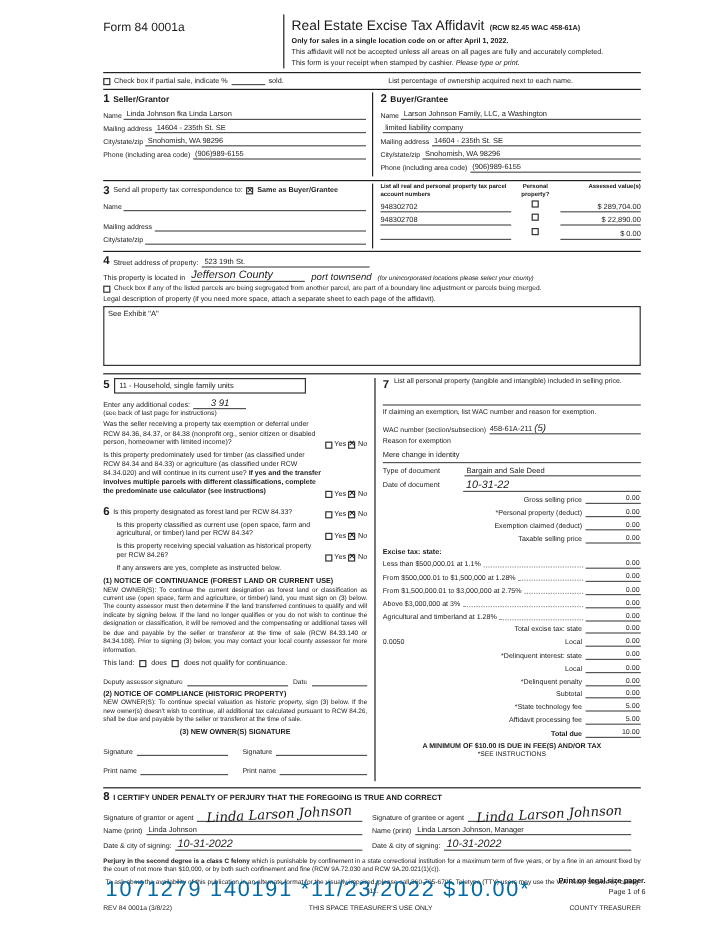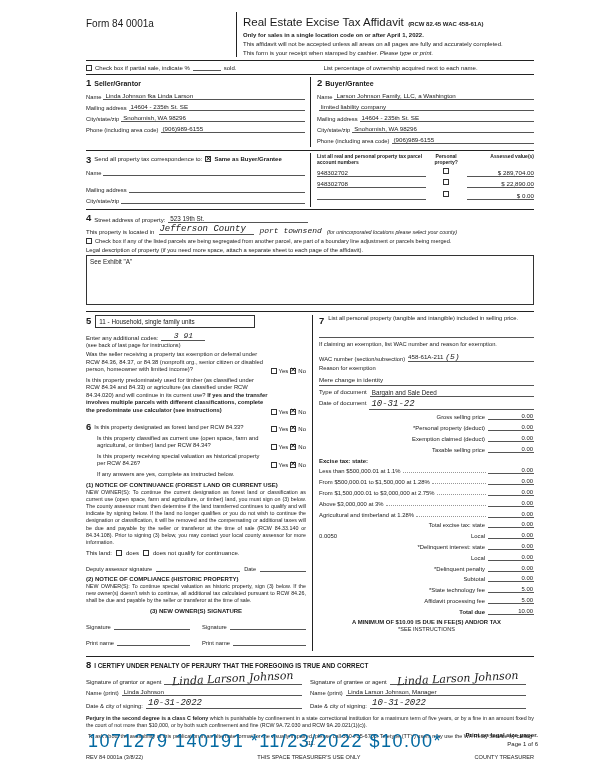--- a/index.html
+++ b/index.html
@@ -2,21 +2,21 @@
 <html><head>
 <meta charset="utf-8">
 <style>
   *{margin:0;padding:0;box-sizing:border-box}
   html,body{width:600px;height:776px}
   body{background:#ffffff;font-family:"Liberation Sans","DejaVu Sans",sans-serif;color:#1a1a1a}
   .page{position:relative;width:600px;height:776px;background:#fff;overflow:hidden}
   .form{position:absolute;left:86px;top:12px;width:448px}
   .bold{font-weight:bold}
   .center{text-align:center}
-  .hand{font-family:Liberation Mono, monospace;font-style:italic;color:#1b1b1b}
+  .hand{font-family:Liberation Sans, sans-serif;font-style:italic;color:#1b1b1b}
   .cb{display:inline-block;width:6px;height:6px;border:1px solid #333;position:relative;flex:none;vertical-align:-1px;background:#fff}
   .cb.checked::after{content:"\2715";position:absolute;left:-1px;top:-2.5px;font-size:7px;font-weight:bold;color:#111}
   .blank{display:inline-block;border-bottom:1px solid #555;height:7px}
   .w28{width:28px}
 
   
   .header{display:flex;border-bottom:1.5px solid #222;padding-bottom:3px}
   .header-left{width:150px;flex:none;padding-top:2px}
   .agency-row{display:flex;align-items:flex-start;gap:4px}
   .dept{font-size:6px}
@@ -86,21 +86,21 @@
   .sigrow{display:flex;gap:12px;margin-top:8px}
   .sigcell{flex:1;display:flex;align-items:flex-end;gap:3px;font-size:5.8px}
   .sigline{flex:1;border-bottom:1px solid #555;height:8px}
 
   .s7head{display:flex;gap:4px;align-items:flex-start}
   .blankline{border-bottom:1px solid #555;height:10px;margin-top:2px}
   .wacrow{display:flex;align-items:flex-end;gap:3px;font-size:5.7px;margin-top:3px}
   .wacval{flex:1;border-bottom:1px solid #555;font-size:6.2px;white-space:nowrap}
   .wachand{font-size:8px}
   .reasonline{border-bottom:1px solid #555;font-size:6.2px;margin-top:3px;height:10px}
-  .docrow{display:flex;align-items:flex-start;gap:3px;margin-top:3px;font-size:6px}
+  .docrow{display:flex;align-items:center;gap:20px;margin-top:3px;font-size:6px}
   .docval{flex:1;border-bottom:1px solid #555;font-size:6.3px;padding-left:2px}
   .dochand{font-size:9px;line-height:1}
   .trow{display:flex;align-items:flex-end;height:10.8px;font-size:5.9px}
   .pre{flex:none}
   .tlabel-r{margin-left:auto;padding-right:3px;white-space:nowrap}
   .tlabel-l{flex:none;white-space:nowrap}
   .leader{flex:1;border-bottom:1px dotted #999;margin:0 2px 1px 2px;height:1px}
   .amt{width:46px;flex:none;border-bottom:1px solid #555;text-align:right;padding-right:1px}
   .theader{font-size:6px;font-weight:bold}
   .minnote{font-size:5.9px;margin-top:4px}

